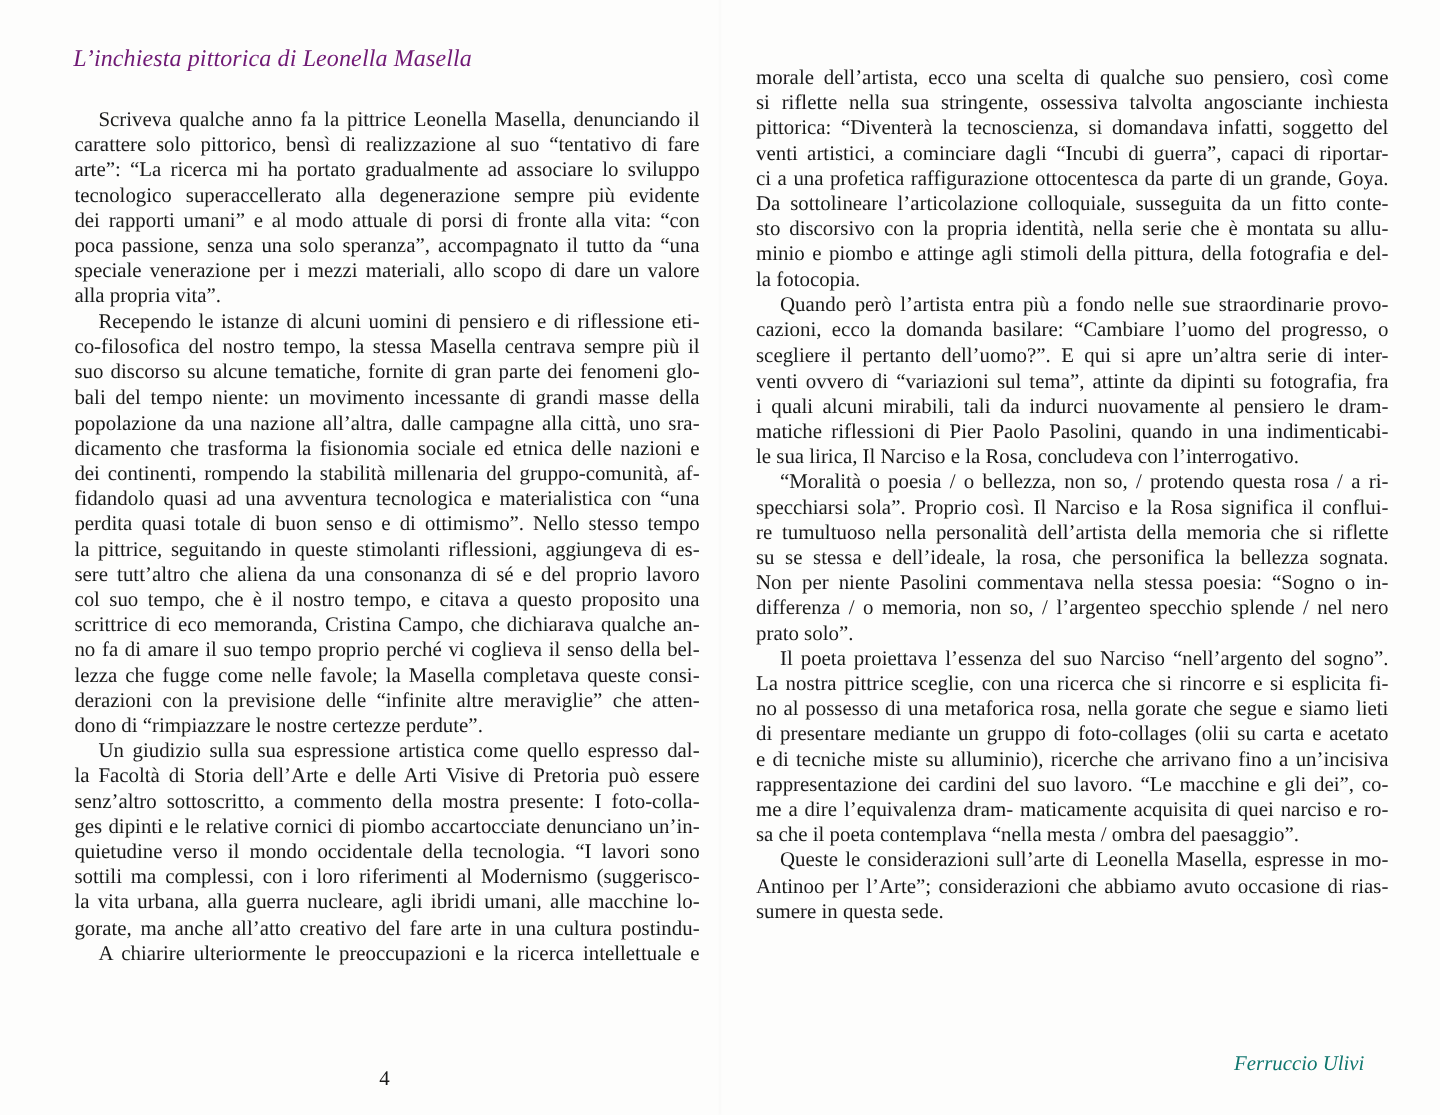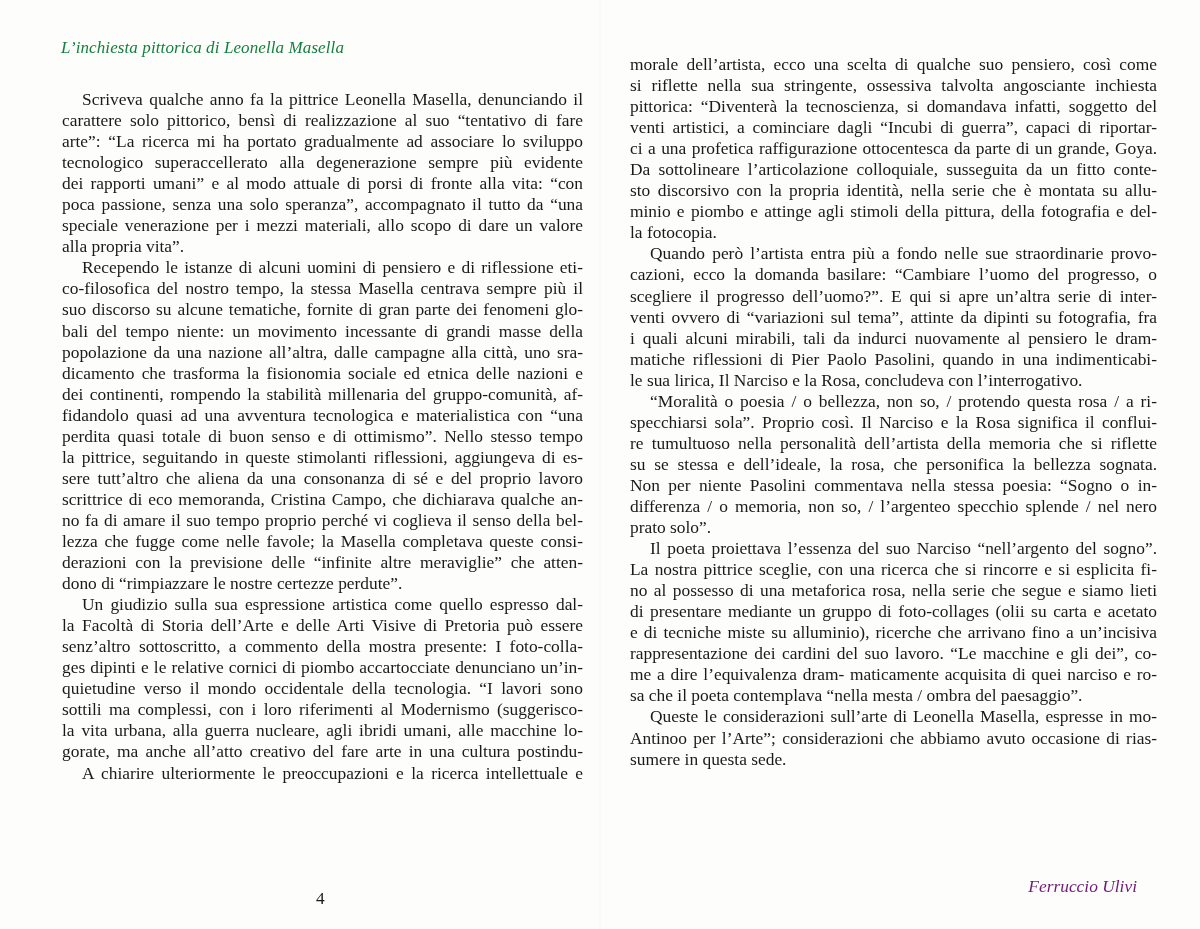--- a/index.html
+++ b/index.html
@@ -28,23 +28,23 @@
     .page-left  { left: 0;   width: 600px; }
     .page-right { left: 600px; width: 600px; margin-top: 48px; }
 
     .title {
       position: absolute;
       left: 61px;
       top: 38px;
       margin: 0;
       font-style: italic;
       font-weight: normal;
-      font-size: 17px;
+      font-size: 20px;
       letter-spacing: 0.1px;
-      color: #15803d;
+      color: #701a75;
       white-space: nowrap;
     }
 
     .column {
       position: absolute;
       font-size: 17.4px;
       line-height: 21.05px;
       text-align: justify;
       hyphens: manual;
     }
@@ -71,21 +71,21 @@
     .column .ln.ind {
       padding-left: 20px;
     }
 
     .signature {
       position: absolute;
       right: 63px;
       top: 828px;
       font-style: italic;
       font-size: 17.4px;
-      color: #701a75;
+      color: #0f766e;
     }
     .page-number {
       position: absolute;
       top: 888px;
       font-size: 17.4px;
       color: #1a1a1a;
     }
     .page-left .page-number  { left: 316px; }
     .page-right .page-number { left: 285px; }
 
@@ -118,20 +118,21 @@
         <span class="ln">co-filosofica del nostro tempo, la stessa Masella centrava sempre più il</span>
         <span class="ln">suo discorso su alcune tematiche, fornite di gran parte dei fenomeni glo-</span>
         <span class="ln">bali del tempo niente: un movimento incessante di grandi masse della</span>
         <span class="ln">popolazione da una nazione all’altra, dalle campagne alla città, uno sra-</span>
         <span class="ln">dicamento che trasforma la fisionomia sociale ed etnica delle nazioni e</span>
         <span class="ln">dei continenti, rompendo la stabilità millenaria del gruppo-comunità, af-</span>
         <span class="ln">fidandolo quasi ad una avventura tecnologica e materialistica con “una</span>
         <span class="ln">perdita quasi totale di buon senso e di ottimismo”. Nello stesso tempo</span>
         <span class="ln">la pittrice, seguitando in queste stimolanti riflessioni, aggiungeva di es-</span>
         <span class="ln">sere tutt’altro che aliena da una consonanza di sé e del proprio lavoro</span>
+        <span class="ln">col suo tempo, che è il nostro tempo, e citava a questo proposito una</span>
         <span class="ln">scrittrice di eco memoranda, Cristina Campo, che dichiarava qualche an-</span>
         <span class="ln">no fa di amare il suo tempo proprio perché vi coglieva il senso della bel-</span>
         <span class="ln">lezza che fugge come nelle favole; la Masella completava queste consi-</span>
         <span class="ln">derazioni con la previsione delle “infinite altre meraviglie” che atten-</span>
         <span class="ln last">dono di “rimpiazzare le nostre certezze perdute”.</span>
         <span class="ln ind">Un giudizio sulla sua espressione artistica come quello espresso dal-</span>
         <span class="ln">la Facoltà di Storia dell’Arte e delle Arti Visive di Pretoria può essere</span>
         <span class="ln">senz’altro sottoscritto, a commento della mostra presente: I foto-colla-</span>
         <span class="ln">ges dipinti e le relative cornici di piombo accartocciate denunciano un’in-</span>
         <span class="ln">quietudine verso il mondo occidentale della tecnologia. “I lavori sono</span>
@@ -151,35 +152,35 @@
         <span class="ln">si riflette nella sua stringente, ossessiva talvolta angosciante inchiesta</span>
         <span class="ln">pittorica: “Diventerà la tecnoscienza, si domandava infatti, soggetto del</span>
         <span class="ln">venti artistici, a cominciare dagli “Incubi di guerra”, capaci di riportar-</span>
         <span class="ln">ci a una profetica raffigurazione ottocentesca da parte di un grande, Goya.</span>
         <span class="ln">Da sottolineare l’articolazione colloquiale, susseguita da un fitto conte-</span>
         <span class="ln">sto discorsivo con la propria identità, nella serie che è montata su allu-</span>
         <span class="ln">minio e piombo e attinge agli stimoli della pittura, della fotografia e del-</span>
         <span class="ln last">la fotocopia.</span>
         <span class="ln ind">Quando però l’artista entra più a fondo nelle sue straordinarie provo-</span>
         <span class="ln">cazioni, ecco la domanda basilare: “Cambiare l’uomo del progresso, o</span>
-        <span class="ln">scegliere il progresso dell’uomo?”. E qui si apre un’altra serie di inter-</span>
+        <span class="ln">scegliere il pertanto dell’uomo?”. E qui si apre un’altra serie di inter-</span>
         <span class="ln">venti ovvero di “variazioni sul tema”, attinte da dipinti su fotografia, fra</span>
         <span class="ln">i quali alcuni mirabili, tali da indurci nuovamente  al pensiero le dram-</span>
         <span class="ln">matiche riflessioni di Pier Paolo Pasolini, quando in una indimenticabi-</span>
         <span class="ln last">le sua lirica, Il Narciso e la Rosa, concludeva con l’interrogativo.</span>
         <span class="ln ind">“Moralità o poesia / o bellezza, non so, / protendo questa rosa / a ri-</span>
         <span class="ln">specchiarsi sola”. Proprio così. Il Narciso e la Rosa significa il conflui-</span>
         <span class="ln">re tumultuoso nella personalità dell’artista della memoria che si riflette</span>
         <span class="ln">su se stessa e dell’ideale, la rosa, che personifica la bellezza sognata.</span>
         <span class="ln">Non per niente Pasolini commentava nella stessa poesia: “Sogno o in-</span>
         <span class="ln">differenza / o memoria, non so, / l’argenteo specchio splende / nel nero</span>
         <span class="ln last">prato solo”.</span>
         <span class="ln ind">Il poeta proiettava l’essenza del suo Narciso “nell’argento del sogno”.</span>
         <span class="ln">La nostra pittrice sceglie, con una ricerca che si rincorre e si esplicita fi-</span>
-        <span class="ln">no al possesso di una metaforica rosa, nella serie che segue e siamo lieti</span>
+        <span class="ln">no al possesso di una metaforica rosa, nella gorate che segue e siamo lieti</span>
         <span class="ln">di presentare mediante un gruppo di foto-collages (olii su carta e acetato</span>
         <span class="ln">e di tecniche miste su alluminio), ricerche che arrivano fino a un’incisiva</span>
         <span class="ln">rappresentazione dei cardini del suo lavoro. “Le macchine e gli dei”, co-</span>
         <span class="ln">me a dire l’equivalenza dram- maticamente acquisita di quei narciso e ro-</span>
         <span class="ln last">sa che il poeta contemplava “nella mesta / ombra del paesaggio”.</span>
         <span class="ln ind">Queste le considerazioni sull’arte di Leonella Masella, espresse in mo-</span>
         <span class="ln">Antinoo per l’Arte”; considerazioni che abbiamo avuto occasione di rias-</span>
         <span class="ln last">sumere in questa sede.</span>
       </div>
     <div class="signature">Ferruccio Ulivi</div>

